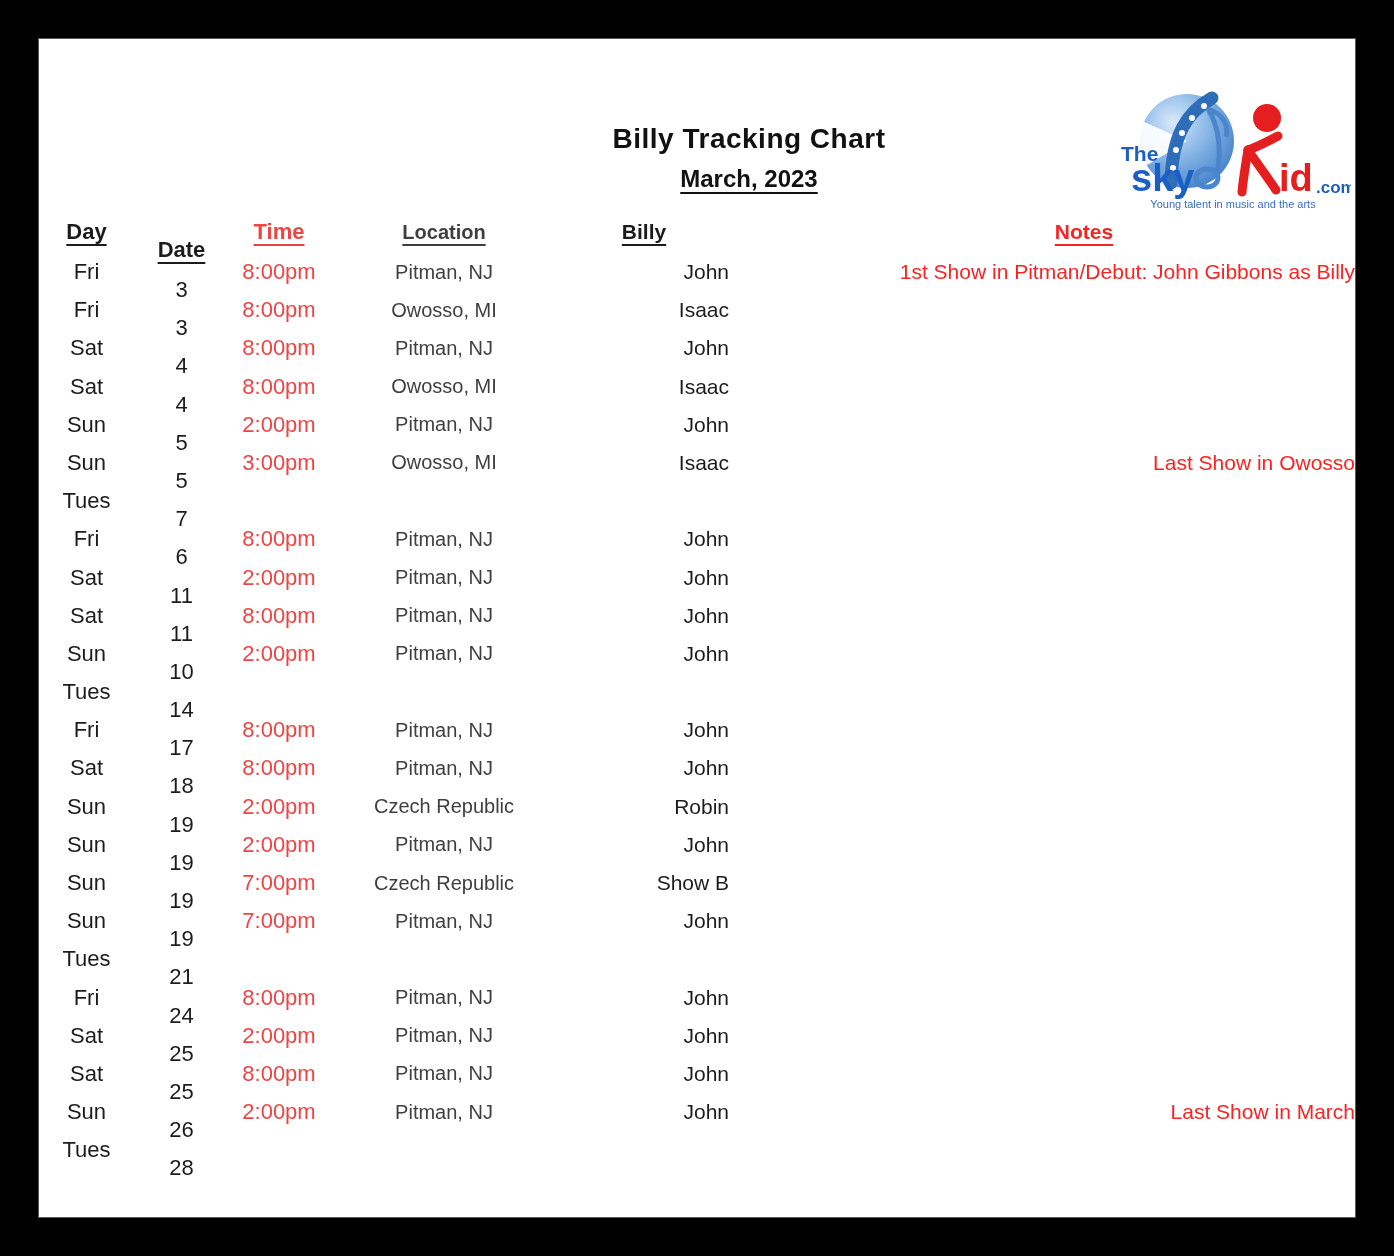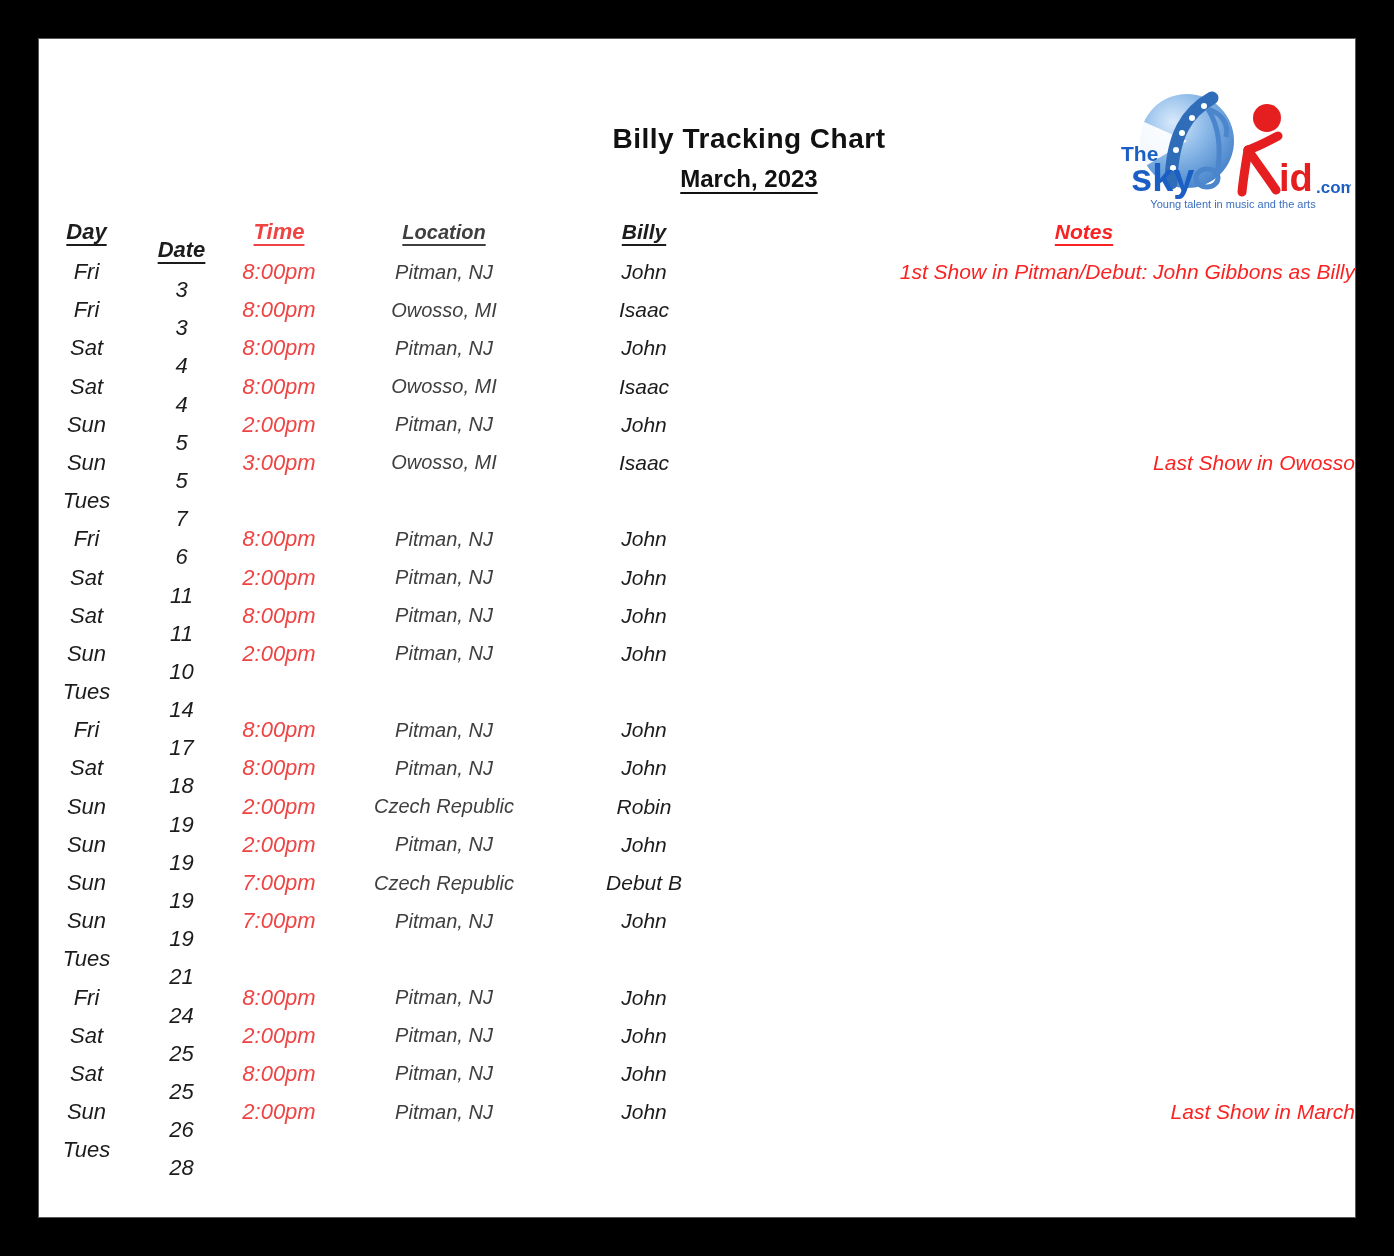--- a/index.html
+++ b/index.html
@@ -10,33 +10,33 @@
     background:#ffffff;border:1px solid #5a5a5a;box-sizing:border-box;
   }
   
   .title-block{position:absolute;top:84px;left:370px;width:680px;text-align:center;color:#111;}
   .title{font-size:28px;font-weight:bold;letter-spacing:0.5px;}
   .subtitle{font-size:24px;font-weight:bold;margin-top:10px;
     text-decoration:underline;text-decoration-thickness:2px;text-underline-offset:5px;}
   
   .logo{position:absolute;top:46px;left:1076px;width:236px;height:130px;}
   
-  .thead,.trow{display:grid;grid-template-columns:95px 95px 100px 230px 170px 1fr;align-items:center;font-style:italic;}
+  .thead,.trow{display:grid;grid-template-columns:95px 95px 100px 230px 170px 1fr;align-items:center;}
   .thead{position:absolute;top:162px;left:0;width:1316px;height:40px;font-weight:bold;font-size:23px;color:#111;}
   .thead .hcell{text-align:center;}
   .thead .u{text-decoration:underline;text-decoration-thickness:2px;text-underline-offset:5px;}
   .thead .c-note{padding-left:84px;}
   .tbody{position:absolute;top:202px;left:0;width:1316px;}
   .trow{height:38.2px;}
   .cell{white-space:nowrap;overflow:visible;}
   .c-day{text-align:center;font-size:22px;color:#1c1c1c;}
   .c-date{text-align:center;font-size:22px;color:#1c1c1c;margin-top:36px;}
   .c-time{text-align:center;font-size:22px;color:#ef4444;}
   .c-location{text-align:center;font-size:20px;color:#3f3f3f;}
-  .c-billy{text-align:center;font-size:21px;color:#1c1c1c;}
+  .c-billy{text-align:right;font-size:21px;color:#1c1c1c;}
   .c-note{text-align:right;font-size:21px;color:#fa2323;}
 </style>
 </head>
 <body>
 
 <div class="frame">
   <div class="sheet">
 
     <div class="title-block">
       <div class="title">Billy Tracking Chart</div>
@@ -219,21 +219,21 @@
           <div class="cell c-time">2:00pm</div>
           <div class="cell c-location">Pitman, NJ</div>
           <div class="cell c-billy">John</div>
           <div class="cell c-note"></div>
         </div>
         <div class="trow">
           <div class="cell c-day">Sun</div>
           <div class="cell c-date">19</div>
           <div class="cell c-time">7:00pm</div>
           <div class="cell c-location">Czech Republic</div>
-          <div class="cell c-billy">Debut B</div>
+          <div class="cell c-billy">Show B</div>
           <div class="cell c-note"></div>
         </div>
         <div class="trow">
           <div class="cell c-day">Sun</div>
           <div class="cell c-date">19</div>
           <div class="cell c-time">7:00pm</div>
           <div class="cell c-location">Pitman, NJ</div>
           <div class="cell c-billy">John</div>
           <div class="cell c-note"></div>
         </div>

